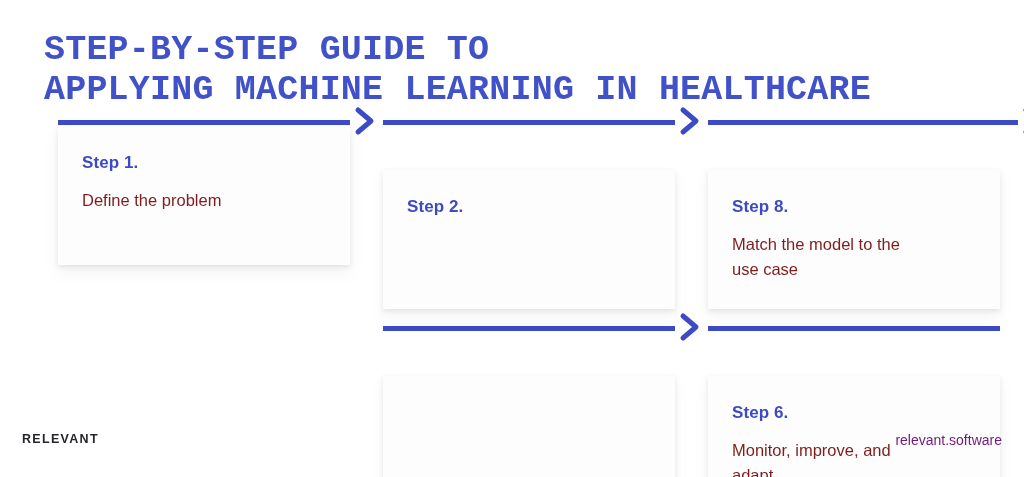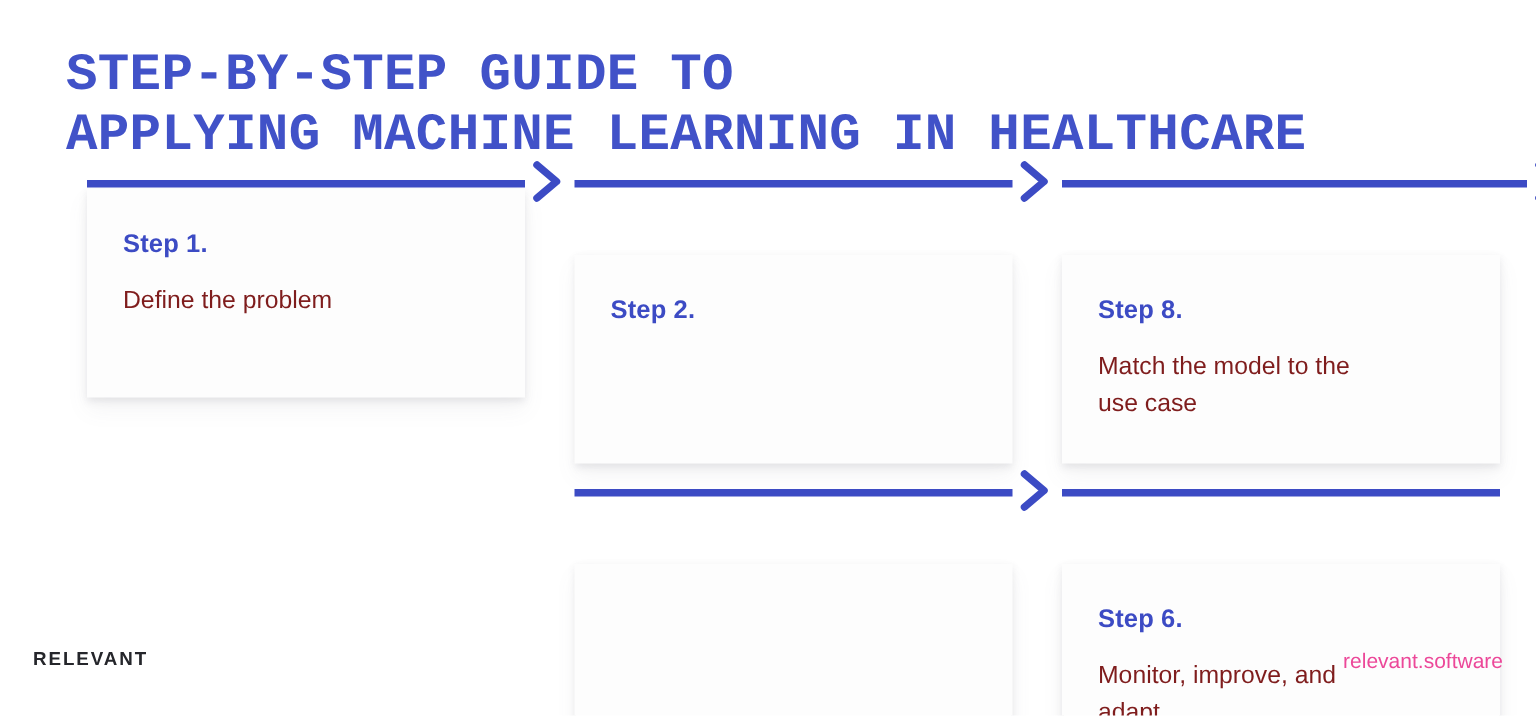--- a/index.html
+++ b/index.html
@@ -134,21 +134,21 @@
     letter-spacing: 1.3px;
     color: #25262b;
   }
   .site {
     position: absolute;
     right: 22px;
     top: 0;
     font-family: "Liberation Sans", sans-serif;
     font-size: 14px;
     font-weight: normal;
-    color: #ec4899;
+    color: #701a75;
   }
 </style>
 </head>
 <body>
 
 <div class="infographic">
 
   <div class="title-block">
     <div class="title-line">STEP-BY-STEP GUIDE TO</div>
     <div class="title-line">APPLYING MACHINE LEARNING IN HEALTHCARE</div>

